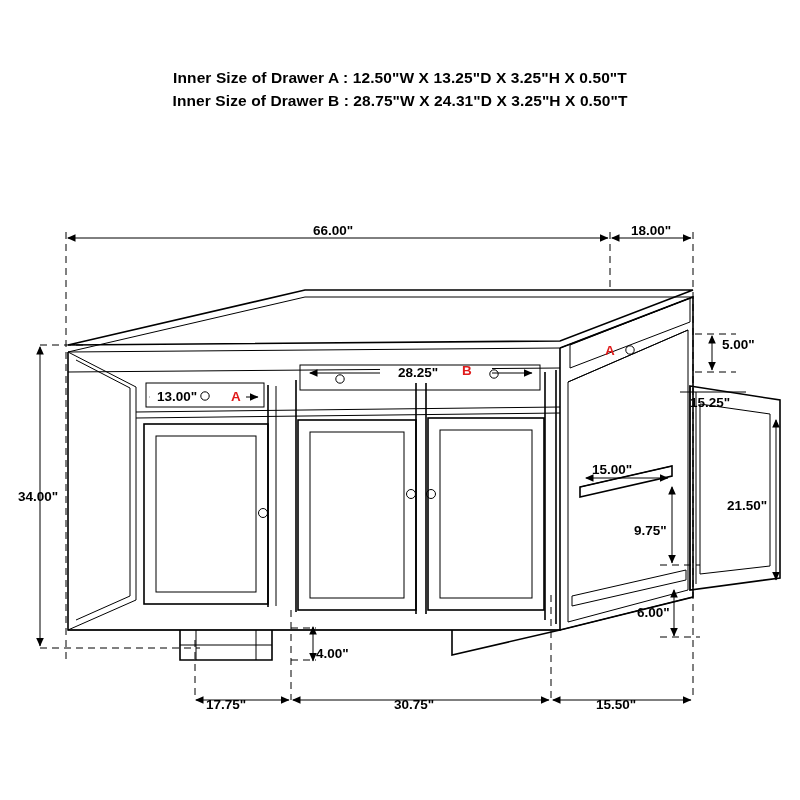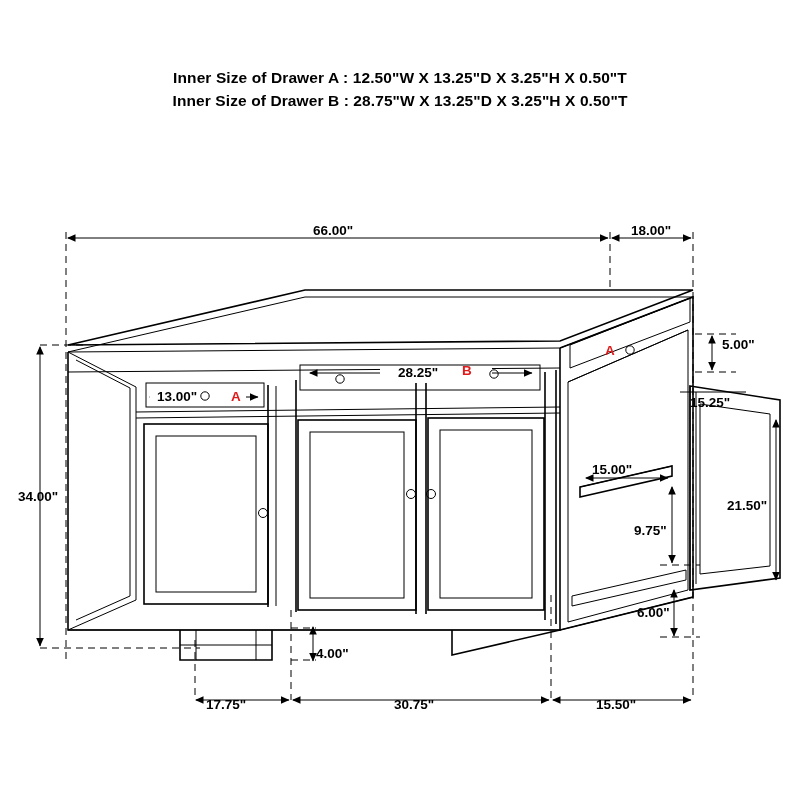--- a/index.html
+++ b/index.html
@@ -70,21 +70,21 @@
     fill: #ffffff;
   }
 </style>
 </head>
 <body>
 
 <div id="stage">
 
   <div class="header-block">
     <div class="header-line">Inner Size of Drawer A : 12.50"W X 13.25"D X 3.25"H X 0.50"T</div>
-    <div class="header-line">Inner Size of Drawer B : 28.75"W X 13.25"D X 3.25"H X 0.50"T</div>
+    <div class="header-line">Inner Size of Drawer B : 28.75"W X 24.31"D X 3.25"H X 0.50"T</div>
   </div>
 
   <svg class="drawing" width="800" height="800" viewBox="0 0 800 800">
     <defs>
       <pattern id="mesh" width="6" height="6" patternUnits="userSpaceOnUse">
         <rect width="6" height="6" fill="#ffffff"></rect>
         <path d="M0 0 L0 6 M3 0 L3 6 M0 0 L6 0 M0 3 L6 3" stroke="#555555" stroke-width="0.9"></path>
       </pattern>
       <marker id="arrR" markerWidth="9" markerHeight="9" refX="8" refY="4.5" orient="auto">
         <path d="M0,0.7 L8.5,4.5 L0,8.3 z" fill="#000000"></path>

